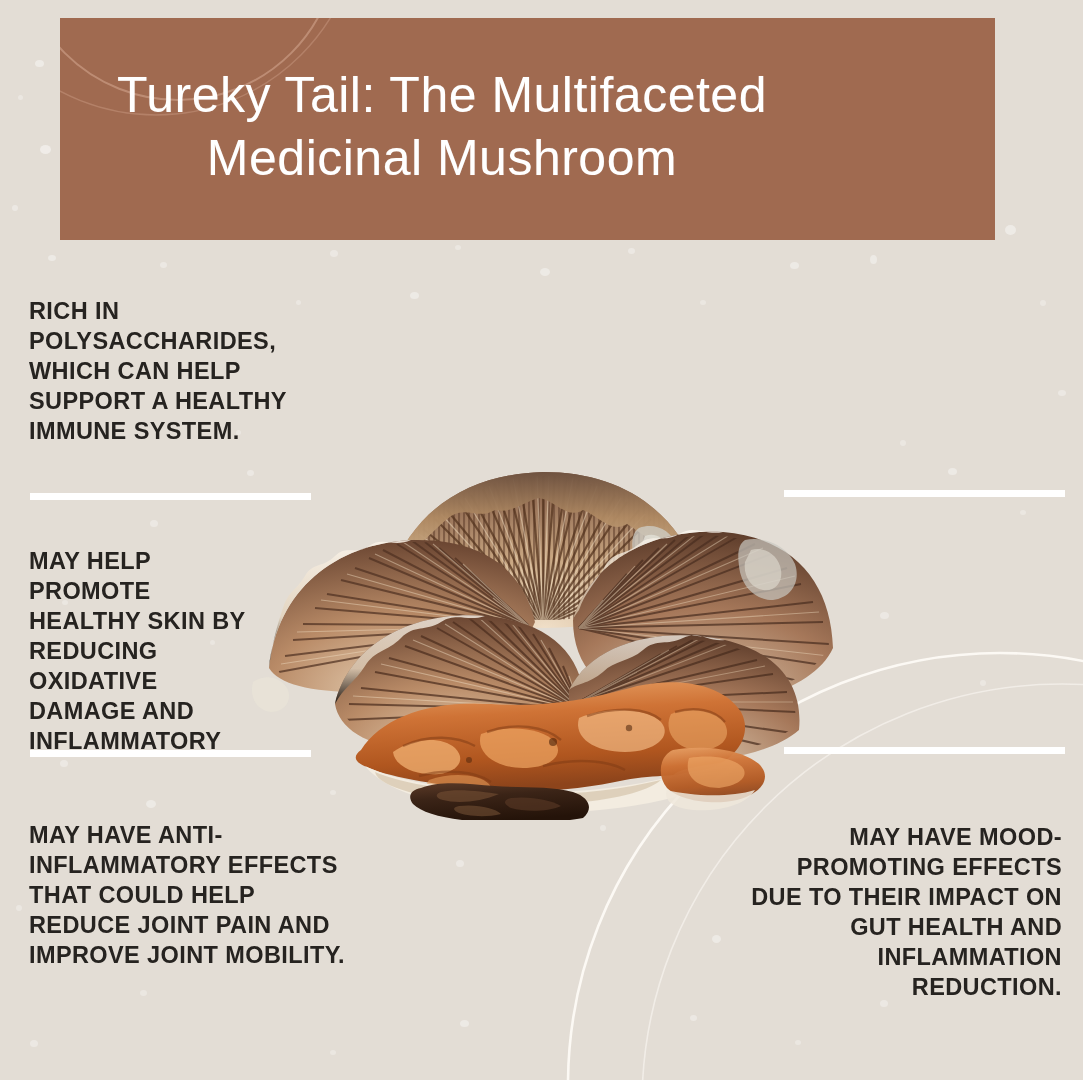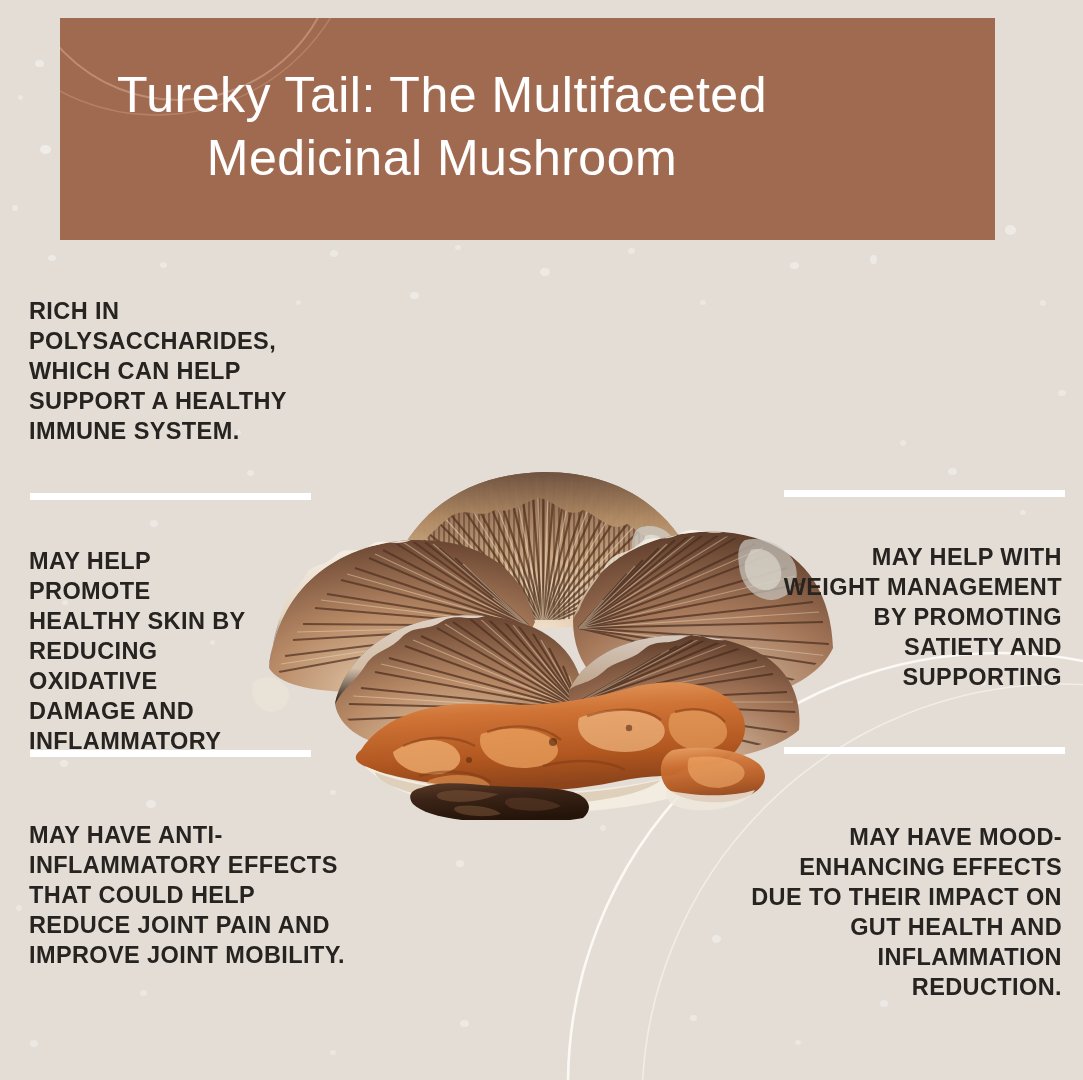--- a/index.html
+++ b/index.html
@@ -575,32 +575,27 @@
 
 
   <div class="fact left" id="fact-skin">MAY HELP
 PROMOTE
 HEALTHY SKIN BY
 REDUCING
 OXIDATIVE
 DAMAGE AND
 INFLAMMATORY</div>
 
-  <div class="fact right" id="fact-weight">MAY HELP WITH
-WEIGHT MANAGEMENT
-BY PROMOTING
-SATIETY AND
-SUPPORTING</div>
 
   <div class="fact left" id="fact-joint">MAY HAVE ANTI-
 INFLAMMATORY EFFECTS
 THAT COULD HELP
 REDUCE JOINT PAIN AND
 IMPROVE JOINT MOBILITY.</div>
 
   <div class="fact right" id="fact-mood">MAY HAVE MOOD-
-ENHANCING EFFECTS
+PROMOTING EFFECTS
 DUE TO THEIR IMPACT ON
 GUT HEALTH AND
 INFLAMMATION
 REDUCTION.</div>
 
 </div>
 
 </body></html>

